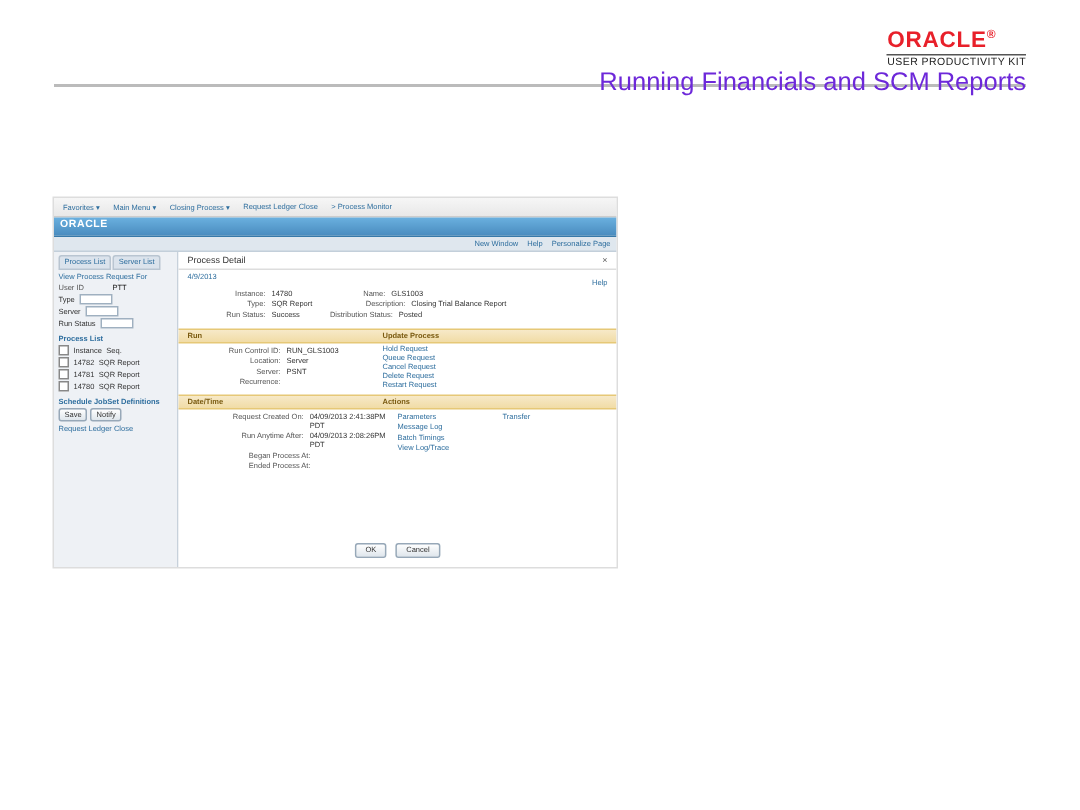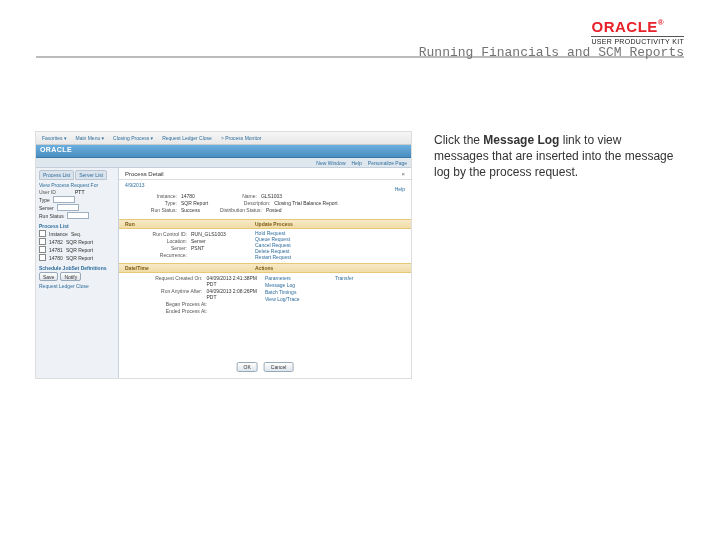--- a/index.html
+++ b/index.html
@@ -38,21 +38,21 @@
   }
   .logo-oracle sup { font-size: 8px; vertical-align: top; }
   .logo-kit {
     font-size: 7px;
     letter-spacing: 0.3px;
     color: #222;
     border-top: 1px solid #555;
     margin-top: 1px;
     padding-top: 1px;
   }
-  .doc-title { font-size: 13px; color: #737373; font-family: Liberation Mono, monospace; }
+  .doc-title { font-size: 17px; color: #6d28d9; }
   
   .right-col {
     position: absolute;
     top: 132px;
     left: 434px;
     width: 244px;
   }
   .step-label { font-size: 13px; margin-bottom: 22px; }
   .instruction { font-size: 12px; line-height: 1.35; }
   .instruction b { font-weight: bold; }
@@ -187,23 +187,20 @@
   <div class="logo-block">
     <div class="logo-oracle">
       <span>ORACLE</span><sup>®</sup>
     </div>
     <div class="logo-kit">USER PRODUCTIVITY KIT</div>
   </div>
   <div class="doc-title">Running Financials and SCM Reports</div>
 </div>
 
 <div class="right-col">
-  <div class="instruction">
-    <span>Click the </span><b>Message Log</b><span> link to view messages that are inserted into the message log by the process request.</span>
-  </div>
 </div>
 
 <div class="shot">
 
   <div class="topmenu">
     <span>Favorites ▾</span>
     <span>Main Menu ▾</span>
     <span>Closing Process ▾</span>
     <span>Request Ledger Close</span>
     <span>&gt; Process Monitor</span>

